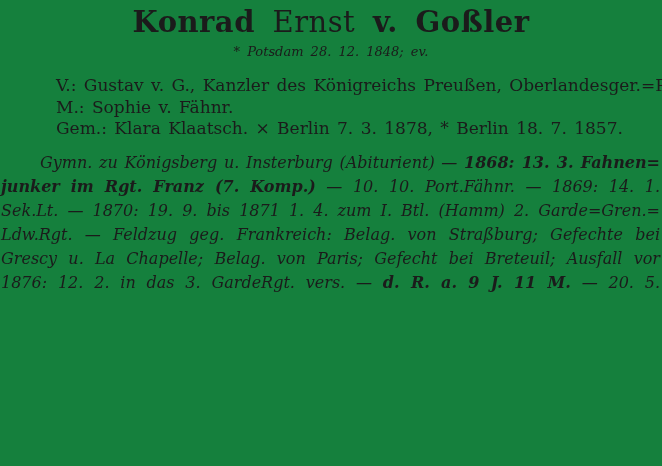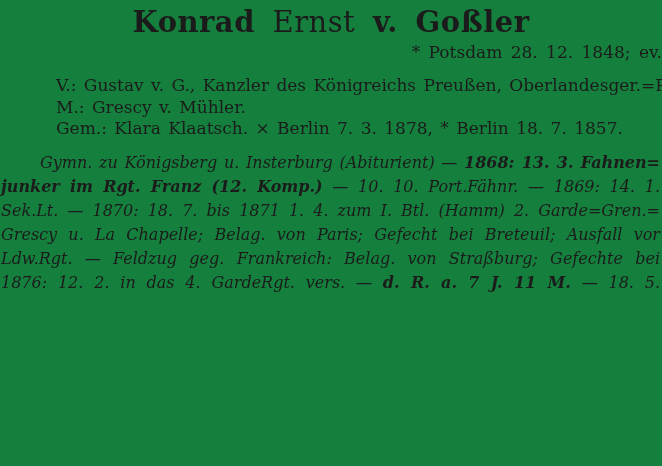--- a/index.html
+++ b/index.html
@@ -28,25 +28,26 @@
     line-height: 32px;
     font-weight: 700;
     letter-spacing: 0.5px;
     word-spacing: 7px;
     white-space: nowrap;
   }
   .title .name-regular {
     font-weight: 400;
   }
   .subtitle {
-    text-align: right;
-    font-size: 17px;
+    text-align: center;
+    font-size: 13px;
     line-height: 20px;
     margin-top: 4px;
     word-spacing: 3px;
+    font-style: italic;
   }
   .family {
     margin: 13px 0 0 56px;
     font-size: 17px;
     line-height: 21.5px;
     word-spacing: 2px;
   }
   .fam-line {
     white-space: nowrap;
   }
@@ -72,27 +73,27 @@
 <body>
 
 <div class="page" style="background: #15803d; color: rgb(27, 27, 27);">
 
   <h1 class="title"><span class="name-bold">Konrad</span> <span class="name-regular">Ernst</span> <span class="name-bold">v. Goßler</span></h1>
 
   <div class="subtitle">* Potsdam 28. 12. 1848; ev.</div>
 
   <div class="family">
       <div class="fam-line">V.: Gustav v. G., Kanzler des Königreichs Preußen, Oberlandesger.=Präs.</div>
-      <div class="fam-line">M.: Grescy v. Mühler.</div>
+      <div class="fam-line">M.: Sophie v. Fähnr.</div>
       <div class="fam-line">Gem.: Klara Klaatsch. × Berlin 7. 3. 1878, * Berlin 18. 7. 1857.</div>
     </div>
 
   <div class="bio">
       <div class="bio-line indent"><span>Gymn. zu Königsberg u. Insterburg (Abiturient) — </span><span class="b">1868: 13. 3. Fahnen=</span></div>
-      <div class="bio-line"><span class="b">junker im Rgt. Franz (12. Komp.)</span><span> — 10. 10. Port.Fähnr. — 1869: 14. 1.</span></div>
-      <div class="bio-line"><span>Sek.Lt. — 1870: 18. 7. bis 1871 1. 4. zum I. Btl. (Hamm) 2. Garde=Gren.=</span></div>
+      <div class="bio-line"><span class="b">junker im Rgt. Franz (7. Komp.)</span><span> — 10. 10. Port.Fähnr. — 1869: 14. 1.</span></div>
+      <div class="bio-line"><span>Sek.Lt. — 1870: 19. 9. bis 1871 1. 4. zum I. Btl. (Hamm) 2. Garde=Gren.=</span></div>
+      <div class="bio-line"><span>Ldw.Rgt. — Feldzug geg. Frankreich: Belag. von Straßburg; Gefechte bei</span></div>
       <div class="bio-line"><span>Grescy u. La Chapelle; Belag. von Paris; Gefecht bei Breteuil; Ausfall vor</span></div>
-      <div class="bio-line"><span>Ldw.Rgt. — Feldzug geg. Frankreich: Belag. von Straßburg; Gefechte bei</span></div>
-      <div class="bio-line"><span>1876: 12. 2. in das 4. GardeRgt. vers. — </span><span class="b">d. R. a. 7 J. 11 M.</span><span> — 18. 5.</span></div>
+      <div class="bio-line"><span>1876: 12. 2. in das 3. GardeRgt. vers. — </span><span class="b">d. R. a. 9 J. 11 M.</span><span> — 20. 5.</span></div>
       <div class="bio-line"></div>
     </div>
 
 </div>
 
 </body></html>

